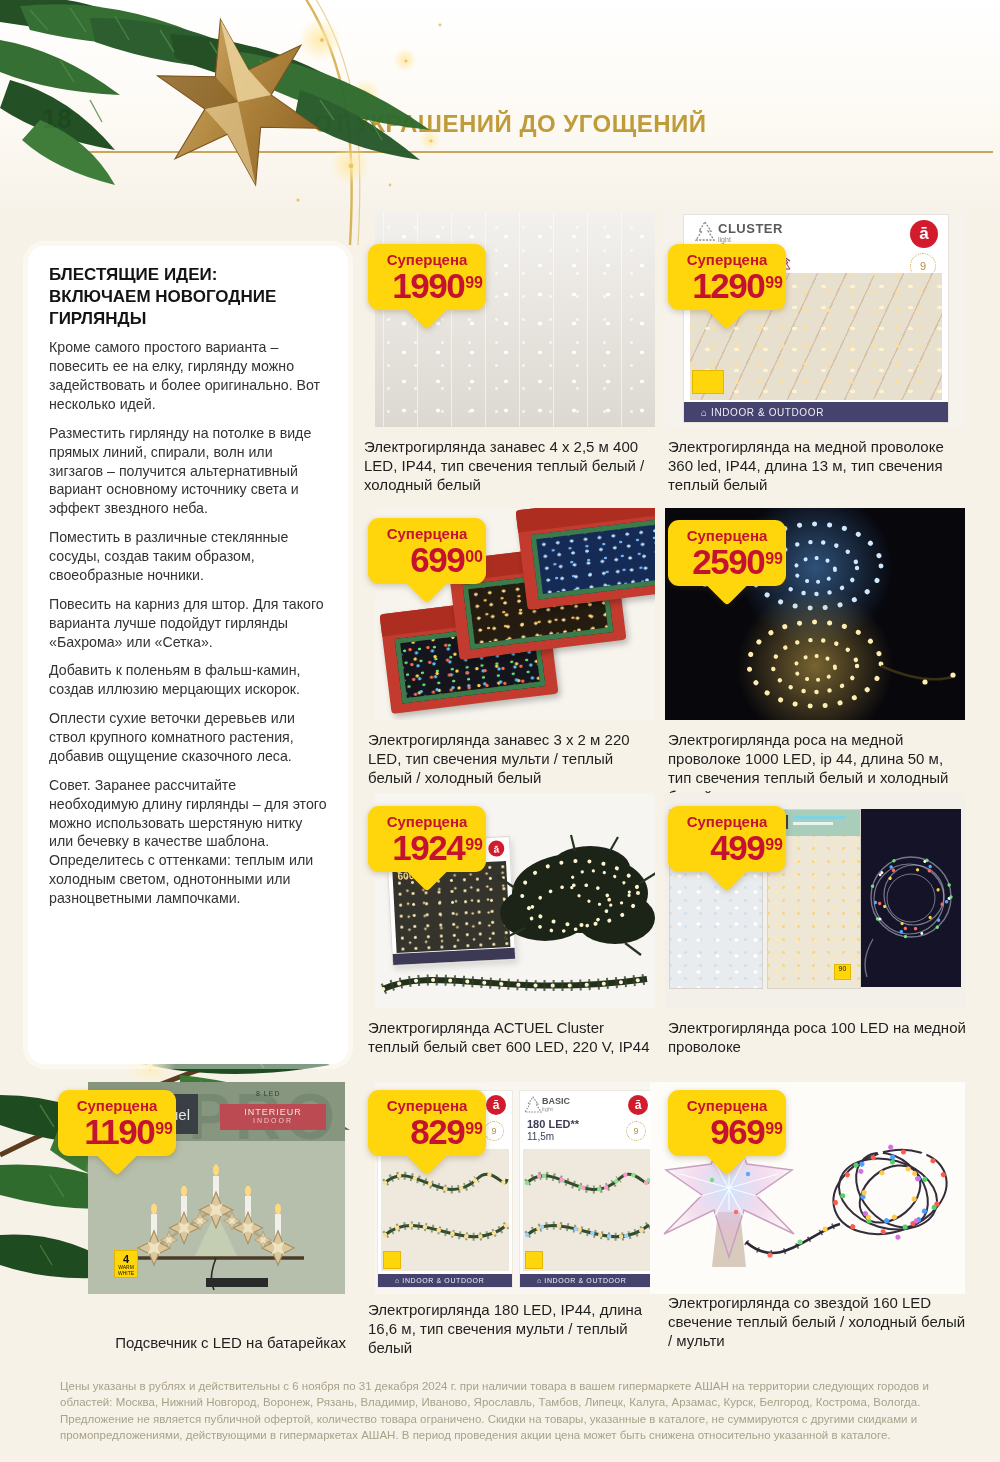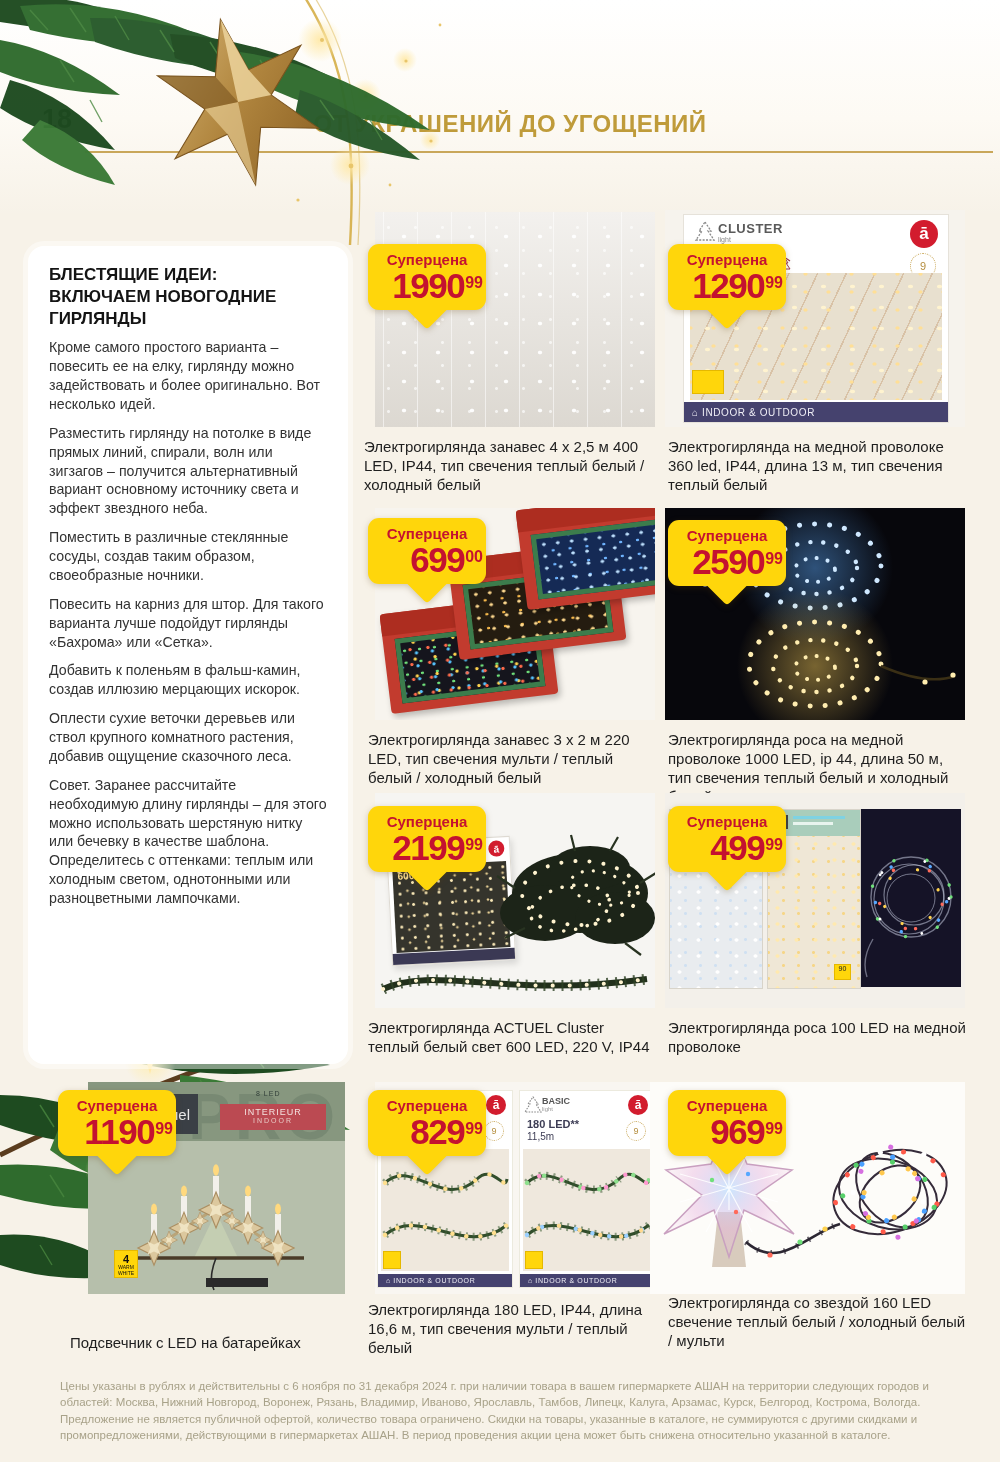--- a/index.html
+++ b/index.html
@@ -38,21 +38,21 @@
       radial-gradient(rgba(255,255,255,.65) 1.2px,transparent 2px),
       linear-gradient(180deg,#f3f1ee,#dcd8d1);
     background-size:34px 100%,34px 29px,27px 23px,100% 100%;
     background-position:8px 0,12px 10px,0 4px,0 0;}
   
   .acircle{display:flex;align-items:center;justify-content:center;background:#d21c2e;color:#fff;
            border-radius:50%;font-weight:bold;}
   .ninec{display:flex;align-items:center;justify-content:center;border:1px dotted #c9a85a;
          border-radius:50%;color:#b58e3f;}
   .navband{position:absolute;left:0;right:0;bottom:0;background:#45426e;color:#efeef6;
-           display:flex;align-items:center;padding-left:8px;letter-spacing:.6px;}
+           display:flex;align-items:center;padding-left:17px;letter-spacing:.6px;}
   .ytag{position:absolute;background:#ffd60b;border:1px solid #e5b800;}
   
   .pkg2{position:absolute;left:18px;right:16px;top:4px;bottom:4px;background:#fff;border:1px solid #e6e2da;}
   .pkg2 .head{position:relative;height:34px;}
   .pkg2 .brand{position:absolute;left:34px;top:6px;font-size:13px;font-weight:bold;color:#5a5a5a;letter-spacing:.5px;}
   .pkg2 .brand small{display:block;font-size:7px;font-weight:normal;color:#8a8a8a;letter-spacing:0;}
   .pkg2 .ledrow{position:absolute;left:12px;top:36px;font-size:12px;font-weight:bold;color:#9c3a4e;}
   .pkg2 .photo-area{position:absolute;left:6px;right:6px;top:58px;bottom:22px;background:#e8e0cf;
     background-image:
       radial-gradient(#fff3cf 2px,transparent 3px),
@@ -369,21 +369,21 @@
       </g>
       <path d="M8,196 C60,172 130,206 272,186" stroke="#22301c" stroke-width="6" fill="none"></path>
       <path d="M8,196 C60,172 130,206 272,186" stroke="#2f4226" stroke-width="11" fill="none" stroke-dasharray="2 7" opacity=".8"></path>
       <path d="M8,196 C60,172 130,206 272,186" stroke="#fff3cf" stroke-width="4" fill="none" stroke-linecap="round" stroke-dasharray="0.1 17"></path>
     </svg>
   </div>
   <div class="badge" style="left:368px;top:806px">
     <div class="tail"></div>
     <div class="body">
         <div class="lbl">Суперцена</div>
-      <div class="price"><span>2199</span><sup>99</sup></div>
+      <div class="price"><span>1924</span><sup>99</sup></div>
       </div>
   </div>
   <div class="desc" style="left:368px;top:1018px;width:290px">Электрогирлянда ACTUEL Cluster теплый белый свет 600 LED, 220 V, IP44</div>
 
   <div class="photo" style="left:665px;top:793px;width:300px;height:215px;background:#f3f0ea">
     <div class="c6 cool" style="left:4px">
       <div class="hd">
           <div class="lg"></div>
           <div class="t1"></div>
           <div class="t2"></div>
@@ -471,21 +471,21 @@
     <div class="ytag p7tag"><span>4</span><small>WARM WHITE</small></div>
     <div class="p7strip"></div>
   </div>
   <div class="badge" style="left:58px;top:1090px;z-index:6">
     <div class="tail"></div>
     <div class="body">
         <div class="lbl">Суперцена</div>
       <div class="price"><span>1190</span><sup>99</sup></div>
       </div>
   </div>
-  <div class="desc" style="left:70px;top:1333px;width:276px;text-align:left">Подсвечник с LED на батарейках</div>
+  <div class="desc" style="left:70px;top:1333px;width:276px;text-align:right">Подсвечник с LED на батарейках</div>
 
   <div class="photo" style="left:375px;top:1082px;width:280px;height:212px;background:#f9f6f1">
     <div class="pk" style="left:2px">
       <div class="hd">
         <div class="acircle" style="position:absolute;right:6px;top:4px;width:20px;height:20px;font-size:12px">ā</div>
       </div>
       <div class="info">
         <div class="l1">180 LED**</div>
         <div class="l2">11,5m</div>
         <div class="ninec" style="position:absolute;right:8px;top:4px;width:18px;height:18px;font-size:9px">9</div>

